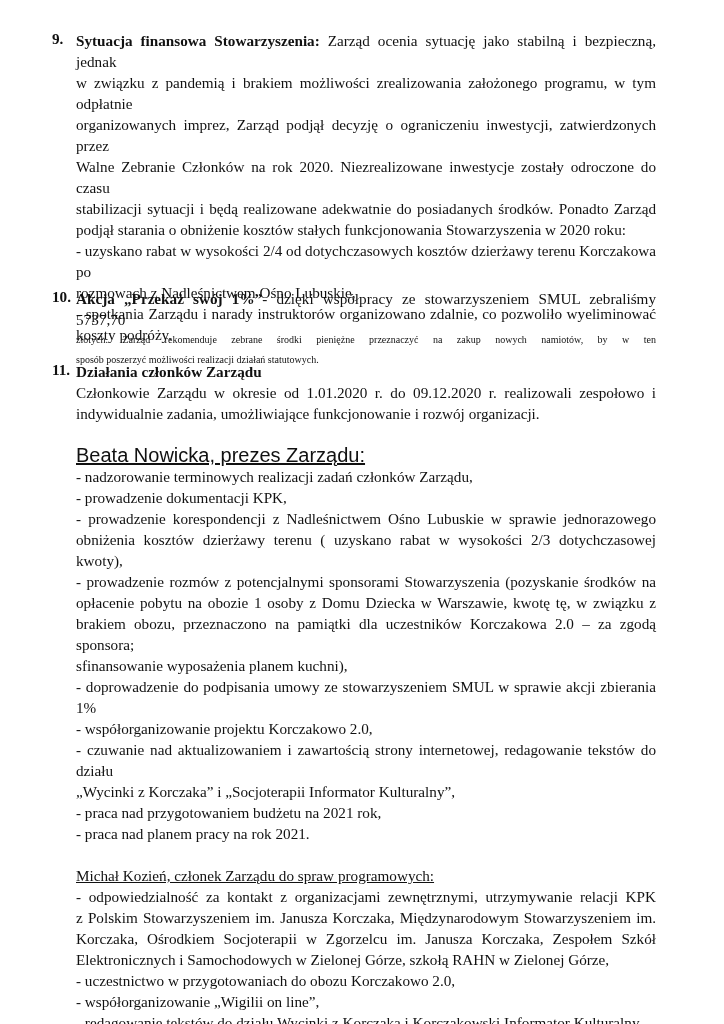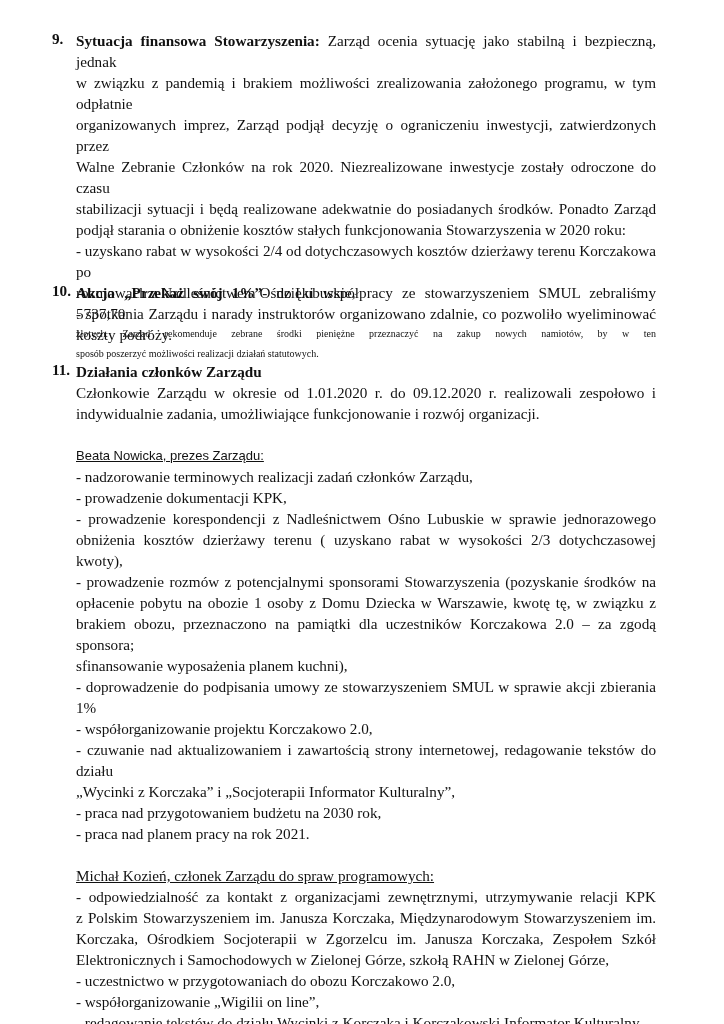--- a/index.html
+++ b/index.html
@@ -5,21 +5,21 @@
     html, body { margin: 0; padding: 0; background: #ffffff; }
     body { width: 724px; height: 1024px; position: relative; overflow: hidden; color: #111; }
     .page { position: absolute; left: 0; top: 0; width: 724px; height: 1024px; }
     .sans { font-family: "Liberation Sans", "DejaVu Sans", sans-serif; }
     .sec { position: absolute; left: 52px; width: 604px; }
     .num { position: absolute; left: 0; font-weight: bold; font-family: "Liberation Serif", serif; font-size: 15.2px; }
     .body { margin-left: 24px; font-family: "Liberation Serif", serif; font-size: 15.2px; line-height: 21px; text-align: justify; }
     .body b { font-weight: bold; }
     .small { font-size: 10px; line-height: 20px; }
     .sub-heading { text-decoration: underline; display: block; }
-    .sub-heading.sans { font-family: "Liberation Sans", sans-serif; font-size: 13px; }
+    .sub-heading.sans { font-family: "Liberation Sans", sans-serif; font-size: 20px; }
     .gap { display: block; height: 21px; }
     .j { text-align: justify; text-align-last: justify; display: block; }
     .nj { display: block; }
   </style>
 </head>
 <body>
 
 <div class="page">
 
   <div class="sec" style="top:30px;">
@@ -31,21 +31,21 @@
       <span class="j">Walne Zebranie Członków na rok 2020. Niezrealizowane inwestycje zostały odroczone do czasu</span>
       <span class="j">stabilizacji sytuacji i będą realizowane adekwatnie do posiadanych środków. Ponadto Zarząd</span>
       <span class="nj">podjął starania o obniżenie kosztów stałych funkcjonowania Stowarzyszenia w 2020 roku:</span>
       <span class="j">- uzyskano rabat w wysokości 2/4 od dotychczasowych kosztów dzierżawy terenu Korczakowa po</span>
       <span class="nj">rozmowach z Nadleśnictwem Ośno Lubuskie,</span>
       <span class="j">- spotkania Zarządu i narady instruktorów organizowano zdalnie, co pozwoliło wyeliminować</span>
       <span class="nj">koszty podróży.</span>
     </div>
   </div>
 
-  <div class="sec" style="top:282px;">
+  <div class="sec" style="top:288px;">
     <span class="num">10.</span>
     <div class="body">
       <span class="j"><b>Akcja „Przekaż swój 1%”</b><span>- dzięki współpracy ze stowarzyszeniem SMUL zebraliśmy 5737,70</span></span>
       <div class="small">
         <span class="j">złotych. Zarząd rekomenduje zebrane środki pieniężne przeznaczyć na zakup nowych namiotów, by w ten</span>
         <span class="nj">sposób poszerzyć możliwości realizacji działań statutowych.</span>
       </div>
     </div>
   </div>
 
@@ -63,21 +63,21 @@
       <span class="j">- prowadzenie korespondencji z Nadleśnictwem Ośno Lubuskie w sprawie jednorazowego</span>
       <span class="nj">obniżenia kosztów dzierżawy terenu ( uzyskano rabat w wysokości 2/3 dotychczasowej kwoty),</span>
       <span class="j">- prowadzenie rozmów z potencjalnymi sponsorami Stowarzyszenia (pozyskanie środków na</span>
       <span class="j">opłacenie pobytu na obozie 1 osoby z Domu Dziecka w Warszawie, kwotę tę, w związku z</span>
       <span class="j">brakiem obozu, przeznaczono na pamiątki dla uczestników Korczakowa 2.0 – za zgodą sponsora;</span>
       <span class="nj">sfinansowanie wyposażenia planem kuchni),</span>
       <span class="nj">- doprowadzenie do podpisania umowy ze stowarzyszeniem SMUL w sprawie akcji zbierania 1%</span>
       <span class="nj">- współorganizowanie projektu Korczakowo 2.0,</span>
       <span class="j">- czuwanie nad aktualizowaniem i zawartością strony internetowej, redagowanie tekstów do działu</span>
       <span class="nj">„Wycinki z Korczaka” i „Socjoterapii Informator Kulturalny”,</span>
-      <span class="nj">- praca nad przygotowaniem budżetu na 2030 rok,</span>
+      <span class="nj">- praca nad przygotowaniem budżetu na 2021 rok,</span>
       <span class="nj">- praca nad planem pracy na rok 2021.</span>
       <span class="gap"></span>
 
       <span class="sub-heading">Michał Kozień, członek Zarządu do spraw programowych:</span>
       <span class="j">- odpowiedzialność za kontakt z organizacjami zewnętrznymi, utrzymywanie relacji KPK</span>
       <span class="j">z Polskim Stowarzyszeniem im. Janusza Korczaka, Międzynarodowym Stowarzyszeniem im.</span>
       <span class="j">Korczaka, Ośrodkiem Socjoterapii w Zgorzelcu im. Janusza Korczaka, Zespołem Szkół</span>
       <span class="nj">Elektronicznych i Samochodowych w Zielonej Górze, szkołą RAHN w Zielonej Górze,</span>
       <span class="nj">- uczestnictwo w przygotowaniach do obozu Korczakowo 2.0,</span>
       <span class="nj">- współorganizowanie „Wigilii on line”,</span>

